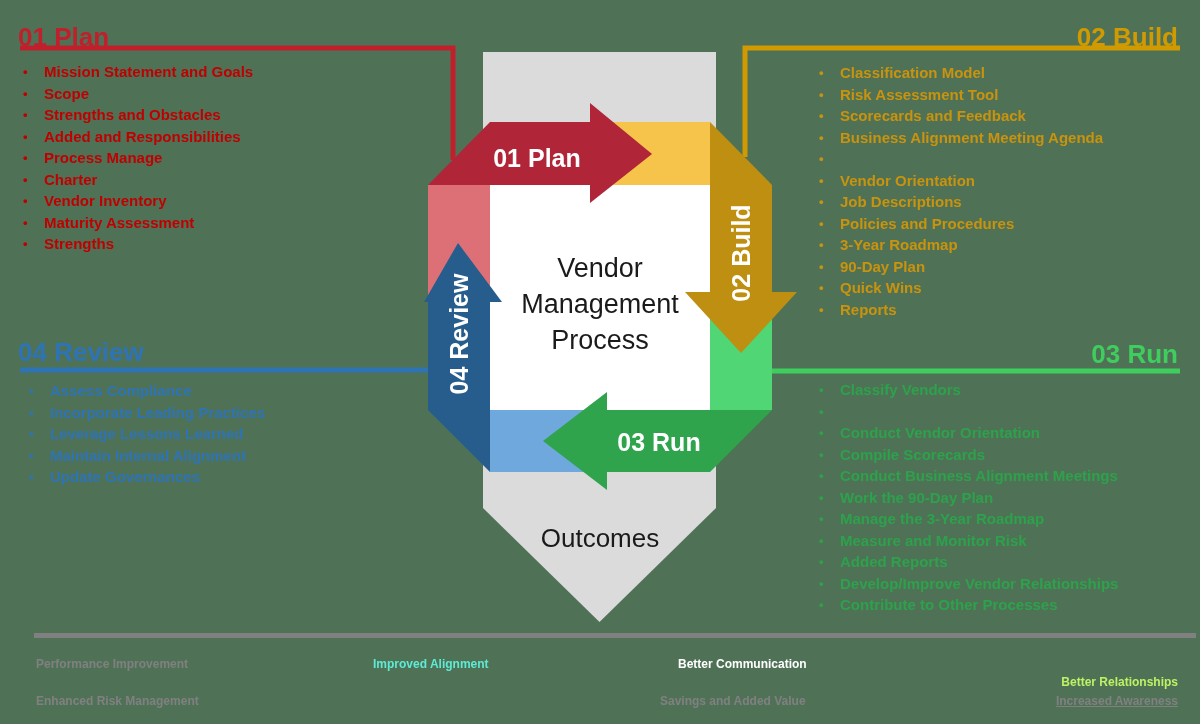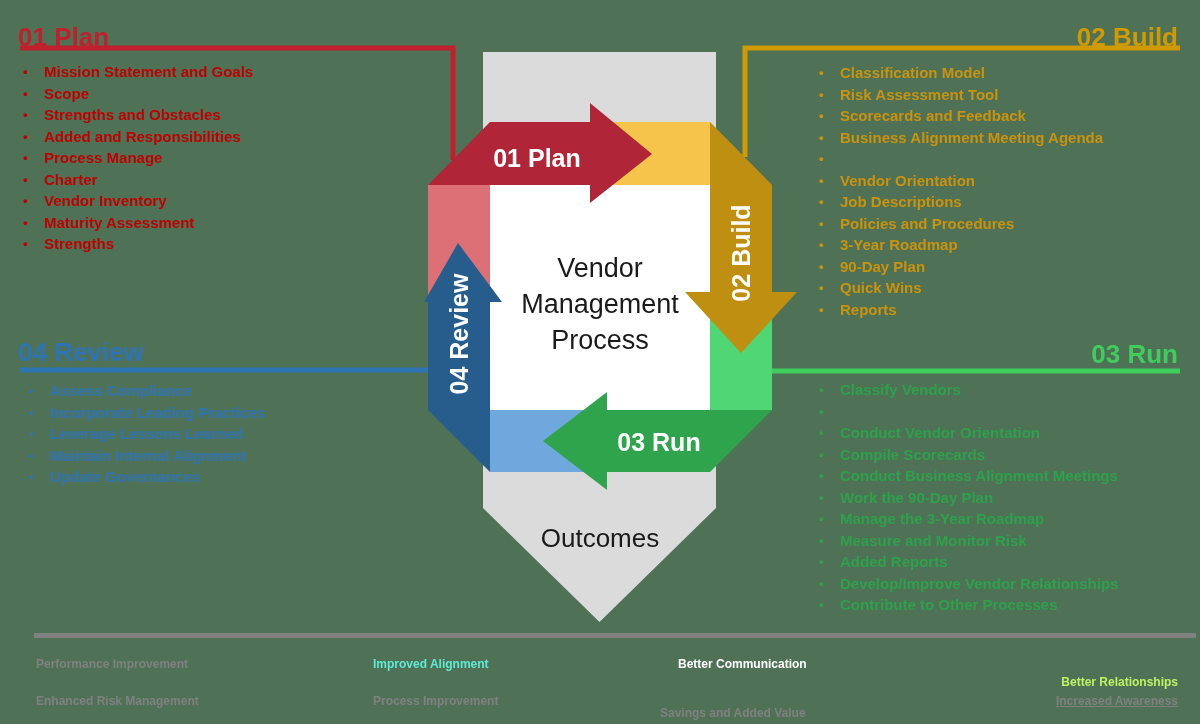--- a/index.html
+++ b/index.html
@@ -145,17 +145,16 @@
     </ul>
 
   <div class="footer-divider"></div>
 
   <div class="footer-item" style="left: 36px; top: 654px; color: rgb(128, 128, 128);">Performance Improvement</div>
   <div class="footer-item" style="left: 373px; top: 654px; color: #5eead4;">Improved Alignment</div>
   <div class="footer-item" style="left: 678px; top: 654px; color: #ffffff;">Better Communication</div>
   <div class="footer-item" style="right: 22px; top: 672px; color: #bef264;">Better Relationships</div>
 
   <div class="footer-item" style="left: 36px; top: 691px; color: rgb(128, 128, 128);">Enhanced Risk Management</div>
-  <div class="footer-item" style="left: 373px; top: 691px; color: rgb(128, 128, 128);">Process Improvement</div>
-  <div class="footer-item" style="left: 660px; top: 691px; color: rgb(128, 128, 128); margin-top: 12px;">Savings and Added Value</div>
+  <div class="footer-item" style="left: 660px; top: 691px; color: rgb(128, 128, 128);">Savings and Added Value</div>
   <div class="footer-item" style="right: 22px; top: 691px; color: rgb(128, 128, 128); text-decoration: underline;">Increased Awareness</div>
 
 </div>
 
 </body></html>

